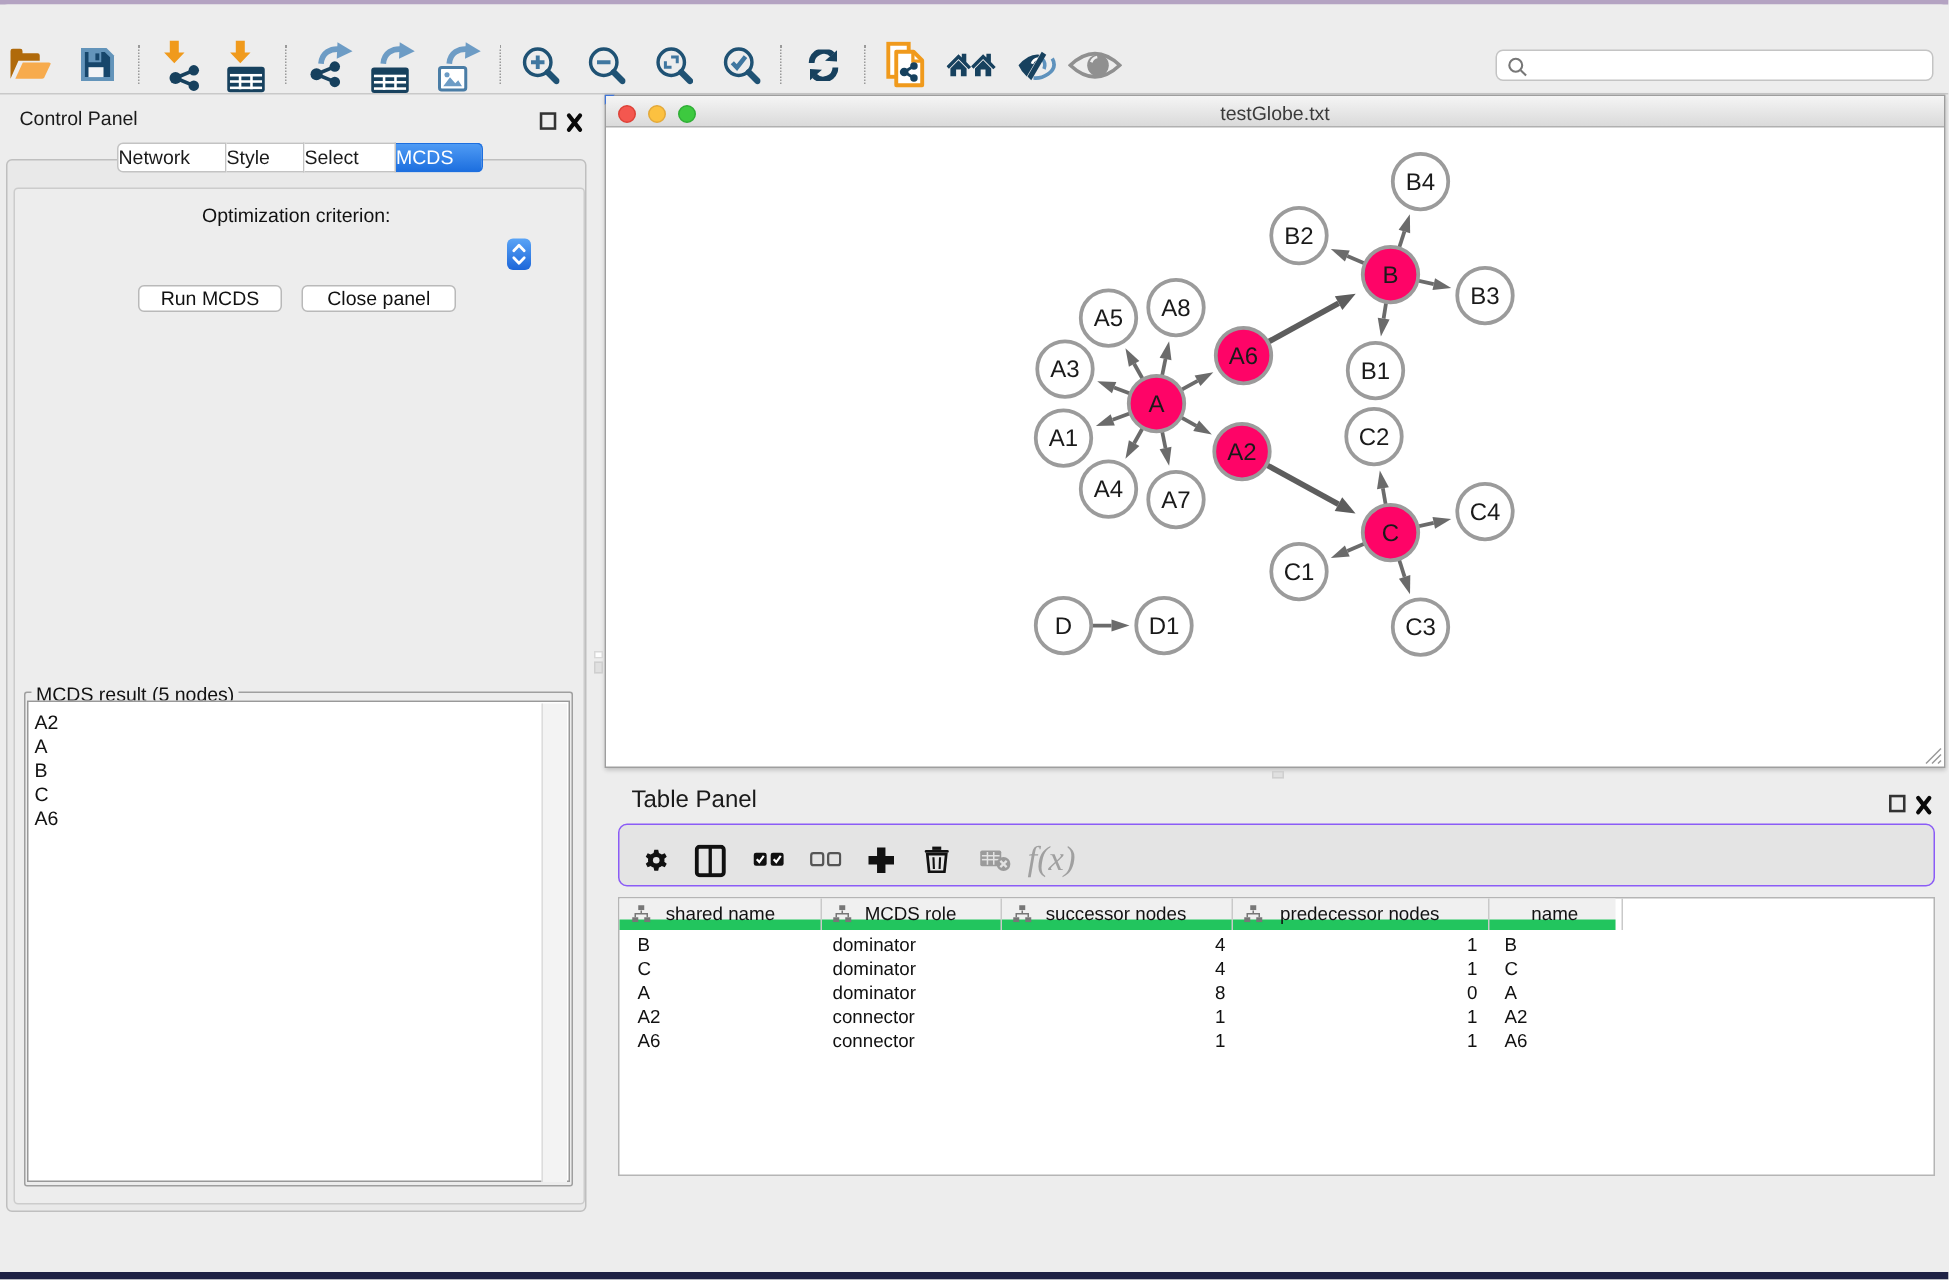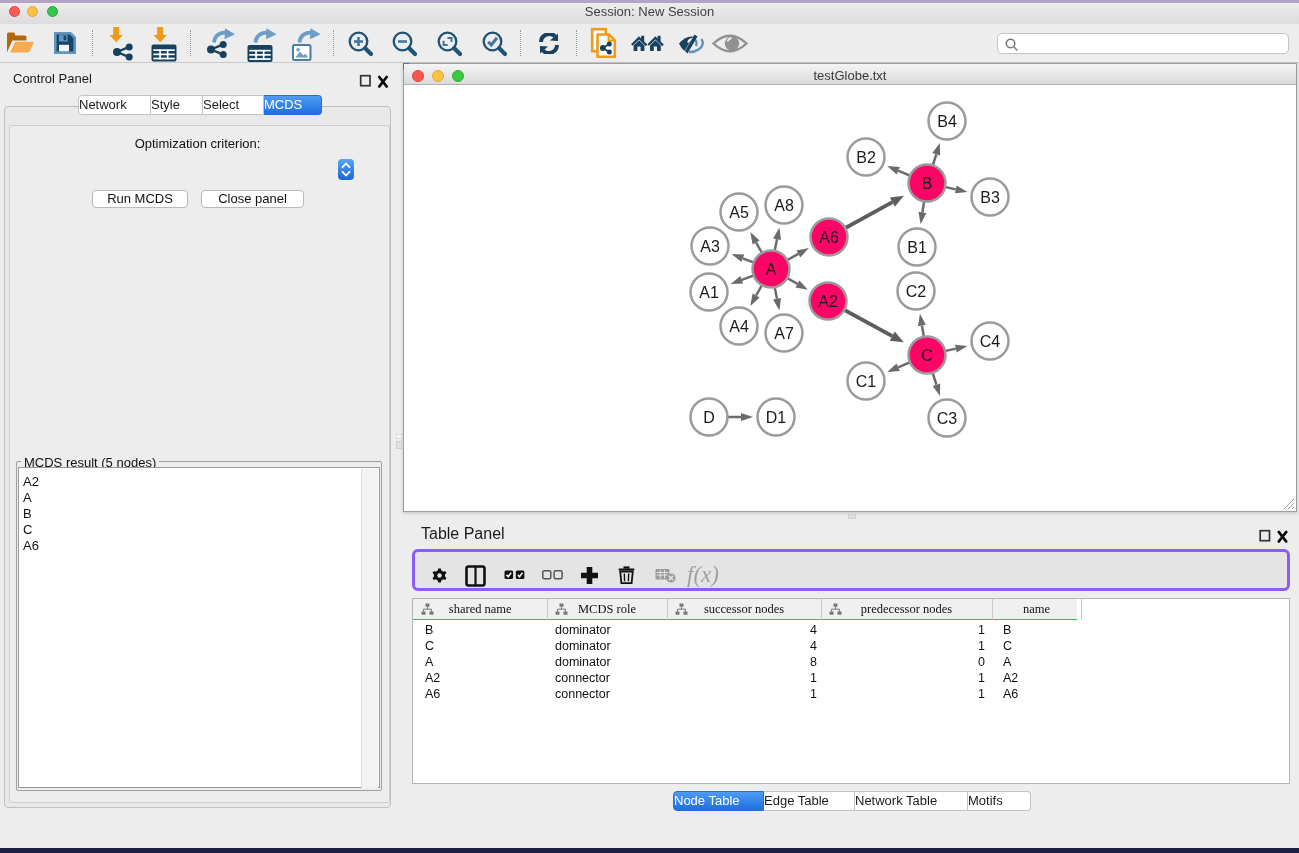--- a/index.html
+++ b/index.html
@@ -43,46 +43,40 @@
 
 
 #netwin { left:403px; top:60px; width:894px; height:449px; background:#fff; border:1px solid #9e9e9e; box-shadow:0 1px 3px rgba(0,0,0,0.2); }
 #net-titlebar { position:absolute; left:0; top:0; width:100%; height:21px; background:linear-gradient(#f5f5f5,#dadada); border-bottom:1px solid #b0b0b0; }
 #net-title { position:absolute; top:4px; width:100%; text-align:center; font-size:13px; color:#3a3a3a; }
 .tl2 { position:absolute; top:5.5px; width:12px; height:12px; border-radius:50%; }
 #grip { position:absolute; right:1px; bottom:1px; width:13px; height:13px; }
 
 
 #tp-title { left:421px; top:522px; font-size:16px; color:#1a1a1a; }
-#tp-toolbar { left:412px; top:546px; width:878px; height:42px; background:#e4e4e4; border:3px solid #8b5cf6; border-radius:6px; }
+#tp-toolbar { left:412px; top:546px; width:878px; height:42px; background:#e4e4e4; border:1px solid #8b5cf6; border-radius:6px; }
 #tp-table { left:412px; top:594.5px; width:878px; height:186px; background:#fff; border:1px solid #b5b5b5; }
-#tp-header { position:absolute; left:0; top:0; width:664px; height:21px; background:#f0f0f0; border-bottom:1px solid #22c55e;font-family:Liberation Serif, serif; }
+#tp-header { position:absolute; left:0; top:0; width:664px; height:21px; background:#f0f0f0; border-bottom:7px solid #22c55e; }
 .hcol { position:absolute; top:0; height:21px; border-right:1px solid #c9c9c9; font-size:12.5px; color:#111; text-align:center; line-height:20px; }
 .hicon { position:absolute; top:4px; }
 .trow { position:absolute; font-size:12.5px; color:#111; }
 
 
 #btabs { left:673px; top:787.5px; }
 
 
 #statusbar { left:0; top:813px; width:1299px; height:32px; background:#eeeeee; border-top:1px solid #cdcdcd; }
 #listbtn { position:absolute; left:9px; top:8px; width:28px; height:20px; background:#fdfdfd; border:1px solid #a8a8a8; }
 #membtn { position:absolute; left:1215px; top:6px; width:74px; height:23px; background:#fbfbfb; border:1px solid #9b9b9b; font-size:12px; color:#111; }
 </style>
 </head>
 <body>
 <div id="screen">
   <div id="topstrip" class="abs"></div>
   <div id="win" class="abs">
-    <div id="titlebar" class="abs">
-      <span class="tl" style="left:9px; background:#fc5b57; border:0.5px solid #e2423d;"></span>
-      <span class="tl" style="left:27px; background:#fdbe41; border:0.5px solid #e0a535;"></span>
-      <span class="tl" style="left:47px; background:#34c64a; border:0.5px solid #29a838;"></span>
-      <div id="title">Session: New Session</div>
-    </div>
     <div id="toolbar" class="abs">
       <div class="sep" style="left:92px;"></div>
       <div class="sep" style="left:190px;"></div>
       <div class="sep" style="left:333px;"></div>
       <div class="sep" style="left:520px;"></div>
       <div class="sep" style="left:576px;"></div>
       <svg class="ticon" style="left:6px; top:7px;" width="29" height="23" viewBox="0 0 29 23">
           <path d="M1 21.5 L1 3 Q1 1.5 2.5 1.5 L7.5 1.5 Q9 1.5 9 3 L9 4.5 L19 4.5 Q20.5 4.5 20.5 6 L20.5 9.5 L6.3 9.5 L1 21.5 Z" fill="#b06a0b"></path>
           <path d="M4.2 21.5 L9.2 10.7 L26.6 10.7 Q28.2 10.7 27.6 12 L23.6 20.5 Q23.1 21.5 21.8 21.5 Z" fill="#f7ab4d"></path>
         </svg>
@@ -466,22 +460,16 @@
 <div class="trow" style="left:254px; top:72px; width:150px; text-align:right;">1</div>
 <div class="trow" style="left:408px; top:72px; width:164px; text-align:right;">1</div>
 <div class="trow" style="left:590px; top:72px;">A2</div>
 <div class="trow" style="left:12px; top:88px;">A6</div>
 <div class="trow" style="left:142px; top:88px;">connector</div>
 <div class="trow" style="left:254px; top:88px; width:150px; text-align:right;">1</div>
 <div class="trow" style="left:408px; top:88px; width:164px; text-align:right;">1</div>
 <div class="trow" style="left:590px; top:88px;">A6</div>
         </div>
     </div>
-    <div class="tabbar" id="btabs">
-      <div class="tab first sel" style="width:91px;">Node Table</div>
-      <div class="tab" style="width:91px;">Edge Table</div>
-      <div class="tab" style="width:113px;">Network Table</div>
-      <div class="tab last" style="width:63px;">Motifs</div>
-    </div>
 
   </div>
   <div id="bottomstrip" class="abs"></div>
 </div>
 
 </body></html>

